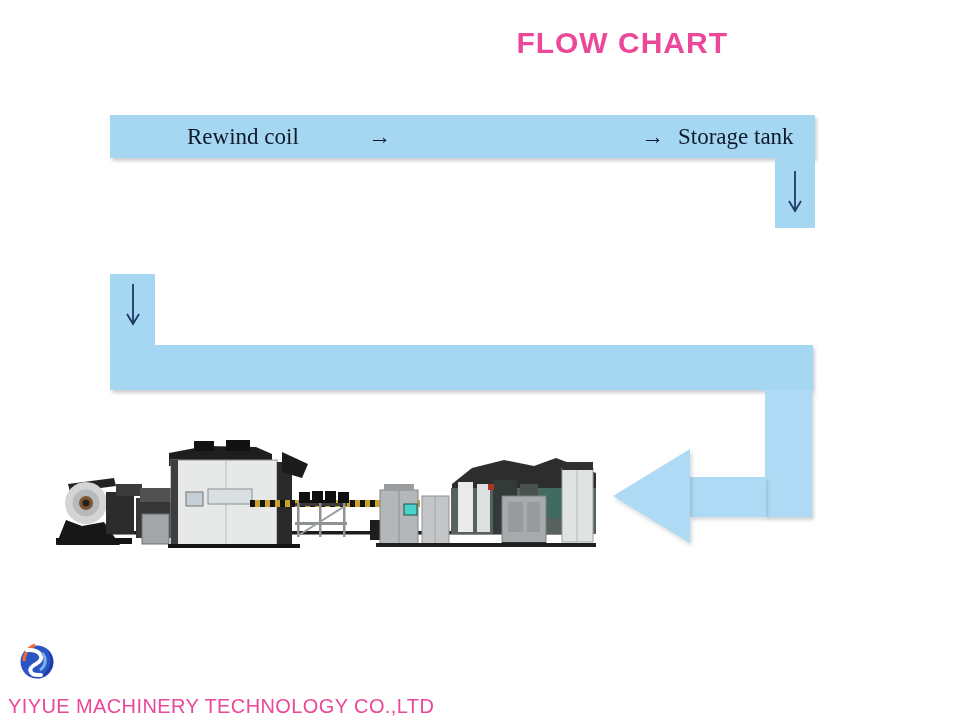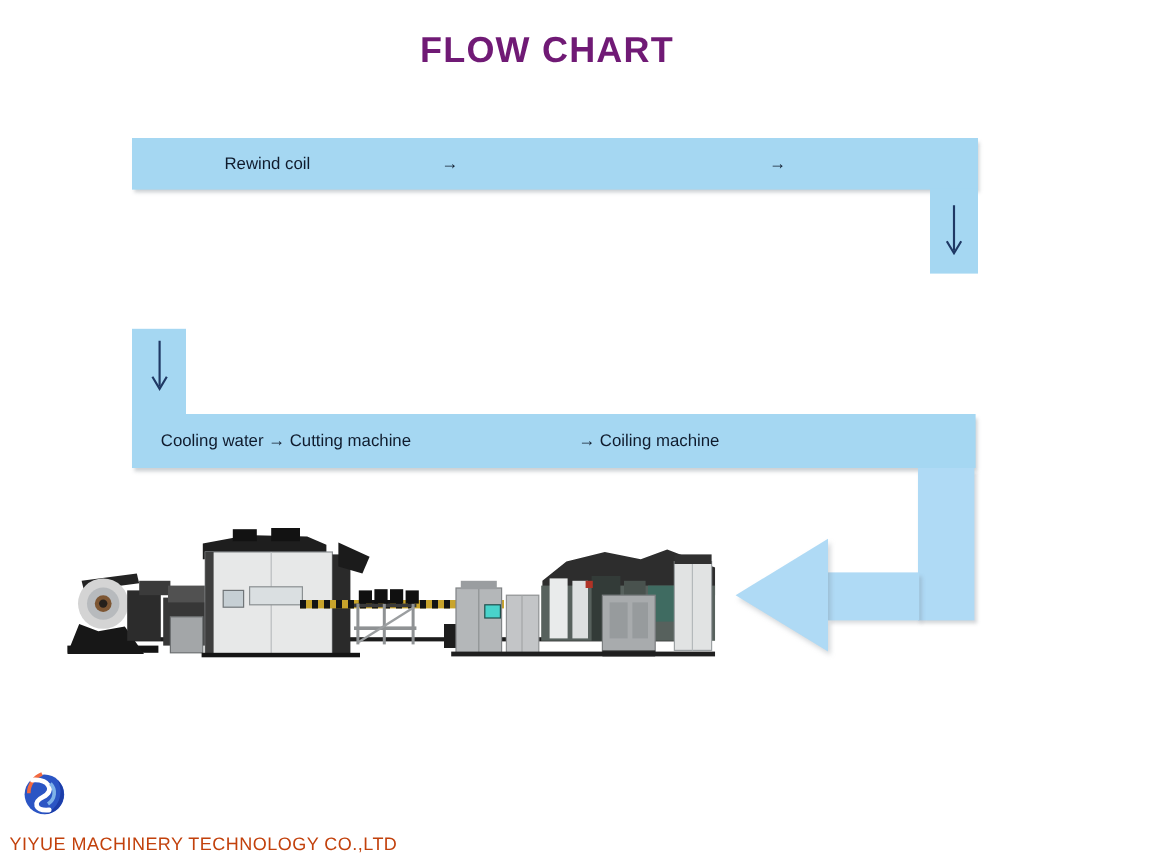--- a/index.html
+++ b/index.html
@@ -1,34 +1,35 @@
 <!DOCTYPE html>
 <html><head>
 <meta charset="utf-8">
 <style>
   html,body{margin:0;padding:0;background:#ffffff;}
   .slide{
     position:relative;width:960px;height:720px;background:#ffffff;
     font-family:"Liberation Sans",sans-serif;overflow:hidden;
   }
   .title{
-    position:absolute;left:350px;top:26px;width:400px;
-    font-size:30px;font-weight:bold;color:#701a75;letter-spacing:1px;
+    position:absolute;left:328px;top:26px;width:400px;
+    font-size:30px;font-weight:bold;color:#ec4899;letter-spacing:1px;
     white-space:nowrap;
+    text-align:right;
   }
   
   .band{
     position:absolute;background:#a5d7f2;
     box-shadow:2px 3px 3px rgba(110,120,130,0.35);
   }
   .band-col{
     position:absolute;background:#a5d7f2;
   }
   .flow-text{
-    position:absolute;color:#0f1b2d;font-size:14px;white-space:pre;
+    position:absolute;color:#0f1b2d;font-size:23px;white-space:pre;font-family:Liberation Serif, serif;
   }
   .row1-text{top:0;line-height:43px;}
   .row2-text{top:0;line-height:47px;}
   .row3-text{top:0;line-height:45px;}
   .down-arrow{position:absolute;}
   
   .bigarrow-part{
     position:absolute;background:#afdaf5;
     box-shadow:2px 3px 3px rgba(110,120,130,0.3);
   }
@@ -36,40 +37,39 @@
     position:absolute;left:613px;top:449px;width:0;height:0;
     border-top:47px solid transparent;
     border-bottom:47px solid transparent;
     border-right:77px solid #afdaf5;
     filter:drop-shadow(2px 3px 2px rgba(110,120,130,0.3));
   }
   .machine{position:absolute;left:56px;top:440px;}
   .logo{position:absolute;left:8px;top:637px;}
   .footer{
     position:absolute;left:8px;top:695px;
-    font-size:15px;color:#c2410c;letter-spacing:0.4px;white-space:nowrap;
+    font-size:20px;color:#ec4899;letter-spacing:0.4px;white-space:nowrap;
   }
 </style>
 </head>
 <body>
 
 <div class="slide">
 
   <div class="title">FLOW CHART</div>
 
   <div class="band" style="left:110px;top:115px;width:705px;height:43px;">
     <span class="flow-text row1-text" style="left:77px;">Rewind coil</span>
     <span class="flow-text row1-text" style="left:258px;">→</span>
     <span class="flow-text row1-text" style="left:531px;">→</span>
+    <span class="flow-text row1-text" style="left:568px;">Storage tank</span>
   </div>
 
 
   <div class="band" style="left:110px;top:345px;width:703px;height:45px;">
-    <span class="flow-text row3-text" style="left:24px;">Cooling water → Cutting machine</span>
-    <span class="flow-text row3-text" style="left:372px;">→ Coiling machine</span>
   </div>
 
   <div class="band-col" style="left:775px;top:157px;width:40px;height:71px;">
     <svg class="down-arrow" style="left:9px;top:11px;" width="22" height="50" viewBox="0 0 22 50">
       <line x1="11" y1="3" x2="11" y2="41" stroke="#1f3864" stroke-width="1.8"></line>
       <polyline points="5,33 11,43 17,33" fill="none" stroke="#1f3864" stroke-width="1.8"></polyline>
     </svg>
   </div>
 
   <div class="band-col" style="left:110px;top:274px;width:45px;height:72px;">

